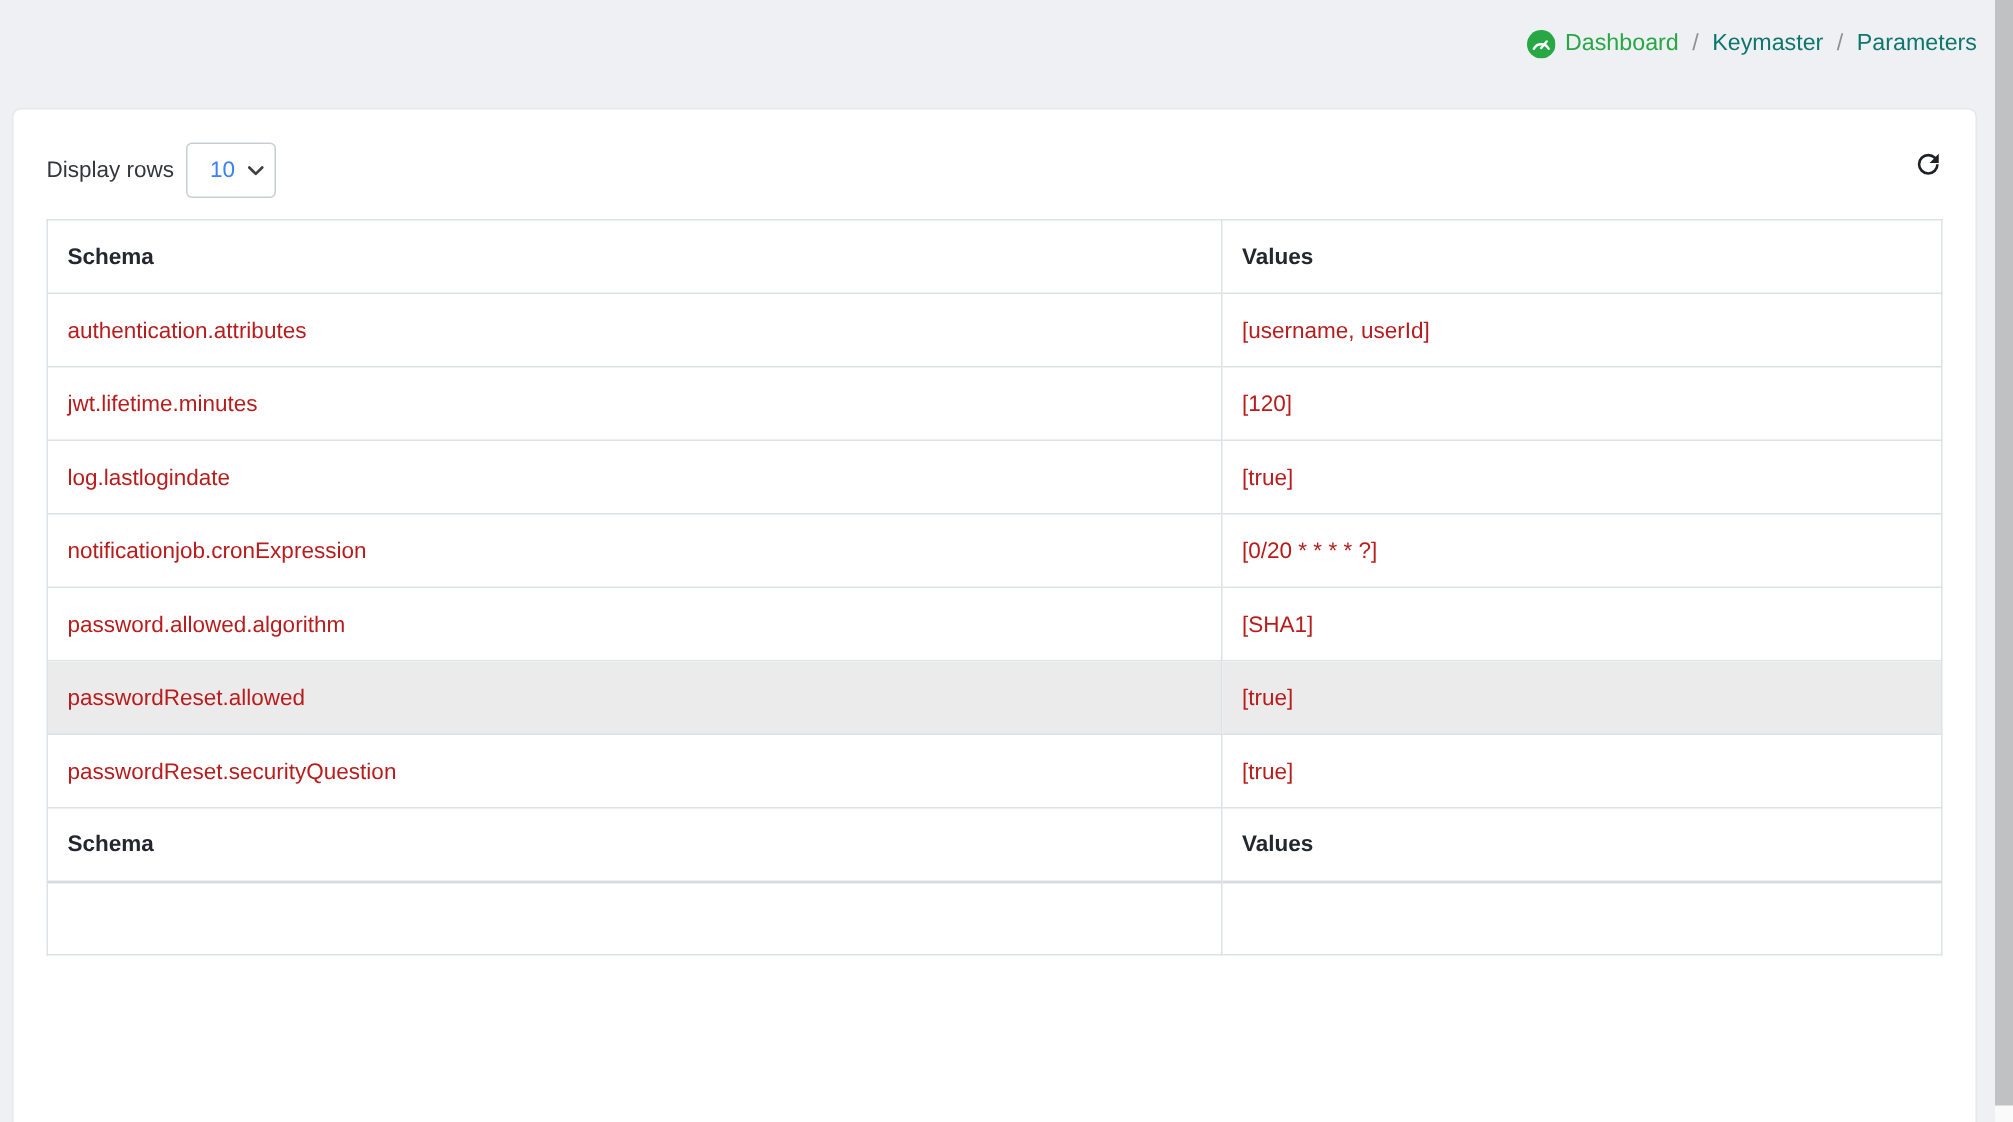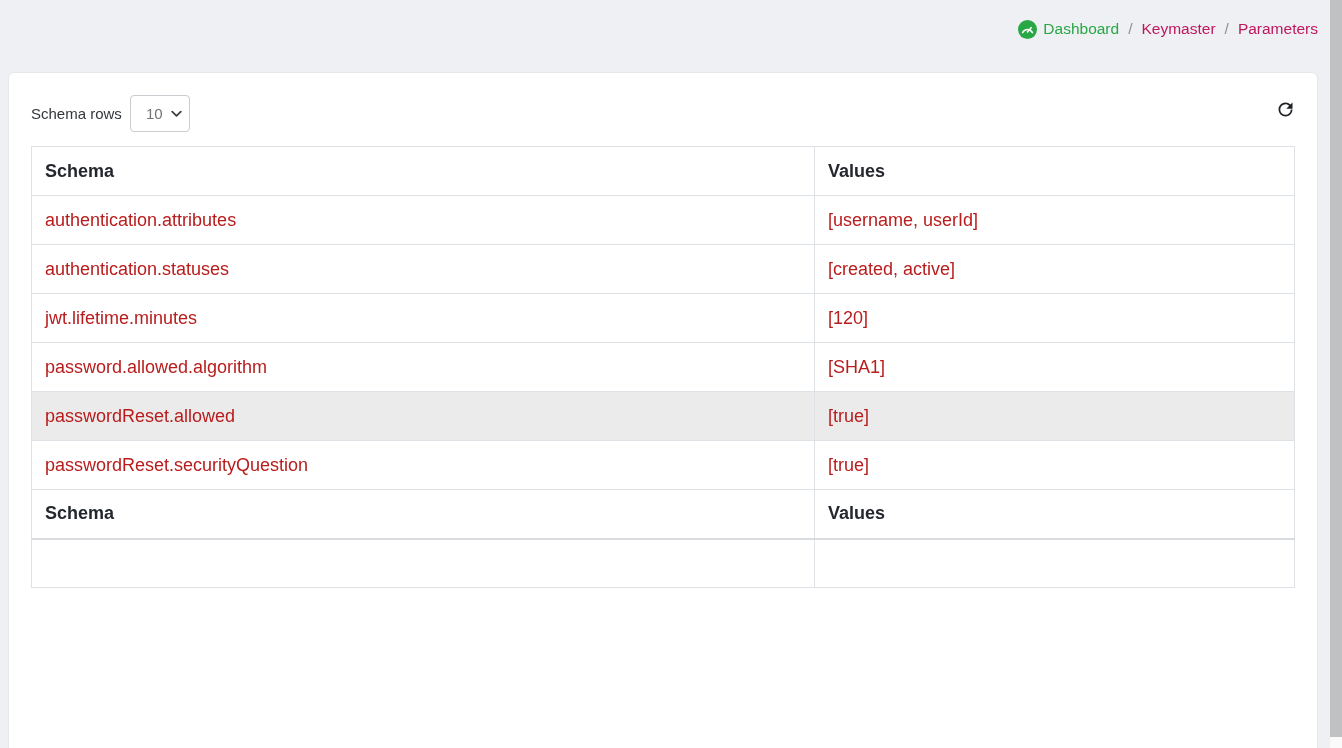--- a/index.html
+++ b/index.html
@@ -12,21 +12,21 @@
   }
 
   
   .topbar {
     position: absolute; top: 0; left: 0; right: 24px; height: 58px;
     display: flex; align-items: center; justify-content: flex-end;
   }
   .breadcrumb { display: flex; align-items: center; gap: 9px; font-size: 15.5px; }
   .crumb { display: flex; align-items: center; gap: 6px; }
   .crumb.active { color: #28a745; cursor: pointer; }
-  .crumb.muted { color: #be185d; }
+  .crumb.muted { color: #0f766e; }
   .crumb-sep { color: #8d9298; }
   .gauge-icon { width: 19px; height: 19px; display: block; }
 
   
   .card {
     position: absolute; left: 8px; right: 24px; top: 72px; height: 900px;
     background: #ffffff;
     border: 1px solid #e6e8eb;
     border-radius: 6px;
     padding: 22px;
@@ -34,21 +34,21 @@
 
   
   .controls { display: flex; align-items: center; height: 37px; position: relative; }
   .display-rows-label { font-size: 15px; color: #33373d; margin-right: 8px; }
   .select-wrap { position: relative; display: inline-block; }
   .rows-select {
     -webkit-appearance: none; appearance: none;
     width: 60px; height: 37px;
     border: 1px solid #c9cdd2; border-radius: 4px;
     background: #fff;
-    font-family: inherit; font-size: 15px; color: #737373;
+    font-family: inherit; font-size: 15px; color: #3b82f6;
     padding: 0 20px 0 15px;
     outline: none;
   }
   .select-chevron {
     position: absolute; right: 8px; top: 50%; transform: translateY(-50%);
     pointer-events: none; display: block;
   }
   .refresh-btn {
     position: absolute; right: -3px; top: 1px;
     background: transparent; border: none; cursor: pointer;
@@ -61,21 +61,21 @@
   .param-table {
     width: 100%;
     border-collapse: collapse;
     margin-top: 14px;
     table-layout: fixed;
   }
   .param-table th, .param-table td {
     border: 1px solid #dee2e6;
     height: 49px;
     padding: 0 13px;
-    font-size: 18px;
+    font-size: 15px;
     text-align: left;
     vertical-align: middle;
     white-space: nowrap; overflow: hidden;
   }
   .param-table th { font-weight: 700; color: #24282e; }
   .param-table td { color: #b91c1c; }
   .col-schema { width: 62%; }
   tr.highlight td { background: #ebebeb; }
   .param-table tfoot .foot-head th { border-bottom: 2px solid #d9dbdf; }
   .param-table tfoot .partial-row td { height: 49px; border-top: none; }
@@ -110,21 +110,21 @@
     <span class="crumb-sep">/</span>
     <span class="crumb muted">
       <span>Parameters</span>
     </span>
   </div>
 </div>
 
 <div class="card">
 
   <div class="controls">
-    <span class="display-rows-label">Schema rows</span>
+    <span class="display-rows-label">Display rows</span>
     <span class="select-wrap">
       <select class="rows-select"><option>10</option></select>
       <svg class="select-chevron" width="11" height="7" viewBox="0 0 11 7">
         <polyline points="1.2,1.2 5.5,5.4 9.8,1.2" fill="none" stroke="#3c4146" stroke-width="1.8" stroke-linecap="round" stroke-linejoin="round"></polyline>
       </svg>
     </span>
     <button class="refresh-btn">
       <svg width="21" height="21" viewBox="0 0 24 24">
         <path fill="#1d2126" d="M17.65 6.35A7.95 7.95 0 0 0 12 4a8 8 0 1 0 8 8h-2a6 6 0 1 1-6-6c1.66 0 3.14.69 4.22 1.78L13 11h7V4l-2.35 2.35z"></path>
       </svg>
@@ -137,26 +137,30 @@
         <th class="col-schema">Schema</th>
         <th>Values</th>
       </tr>
     </thead>
     <tbody>
         <tr>
           <td>authentication.attributes</td>
           <td>[username, userId]</td>
         </tr>
         <tr>
-          <td>authentication.statuses</td>
-          <td>[created, active]</td>
+          <td>jwt.lifetime.minutes</td>
+          <td>[120]</td>
         </tr>
         <tr>
-          <td>jwt.lifetime.minutes</td>
-          <td>[120]</td>
+          <td>log.lastlogindate</td>
+          <td>[true]</td>
+        </tr>
+        <tr>
+          <td>notificationjob.cronExpression</td>
+          <td>[0/20 * * * * ?]</td>
         </tr>
         <tr>
           <td>password.allowed.algorithm</td>
           <td>[SHA1]</td>
         </tr>
         <tr class="highlight">
           <td>passwordReset.allowed</td>
           <td>[true]</td>
         </tr>
         <tr>

